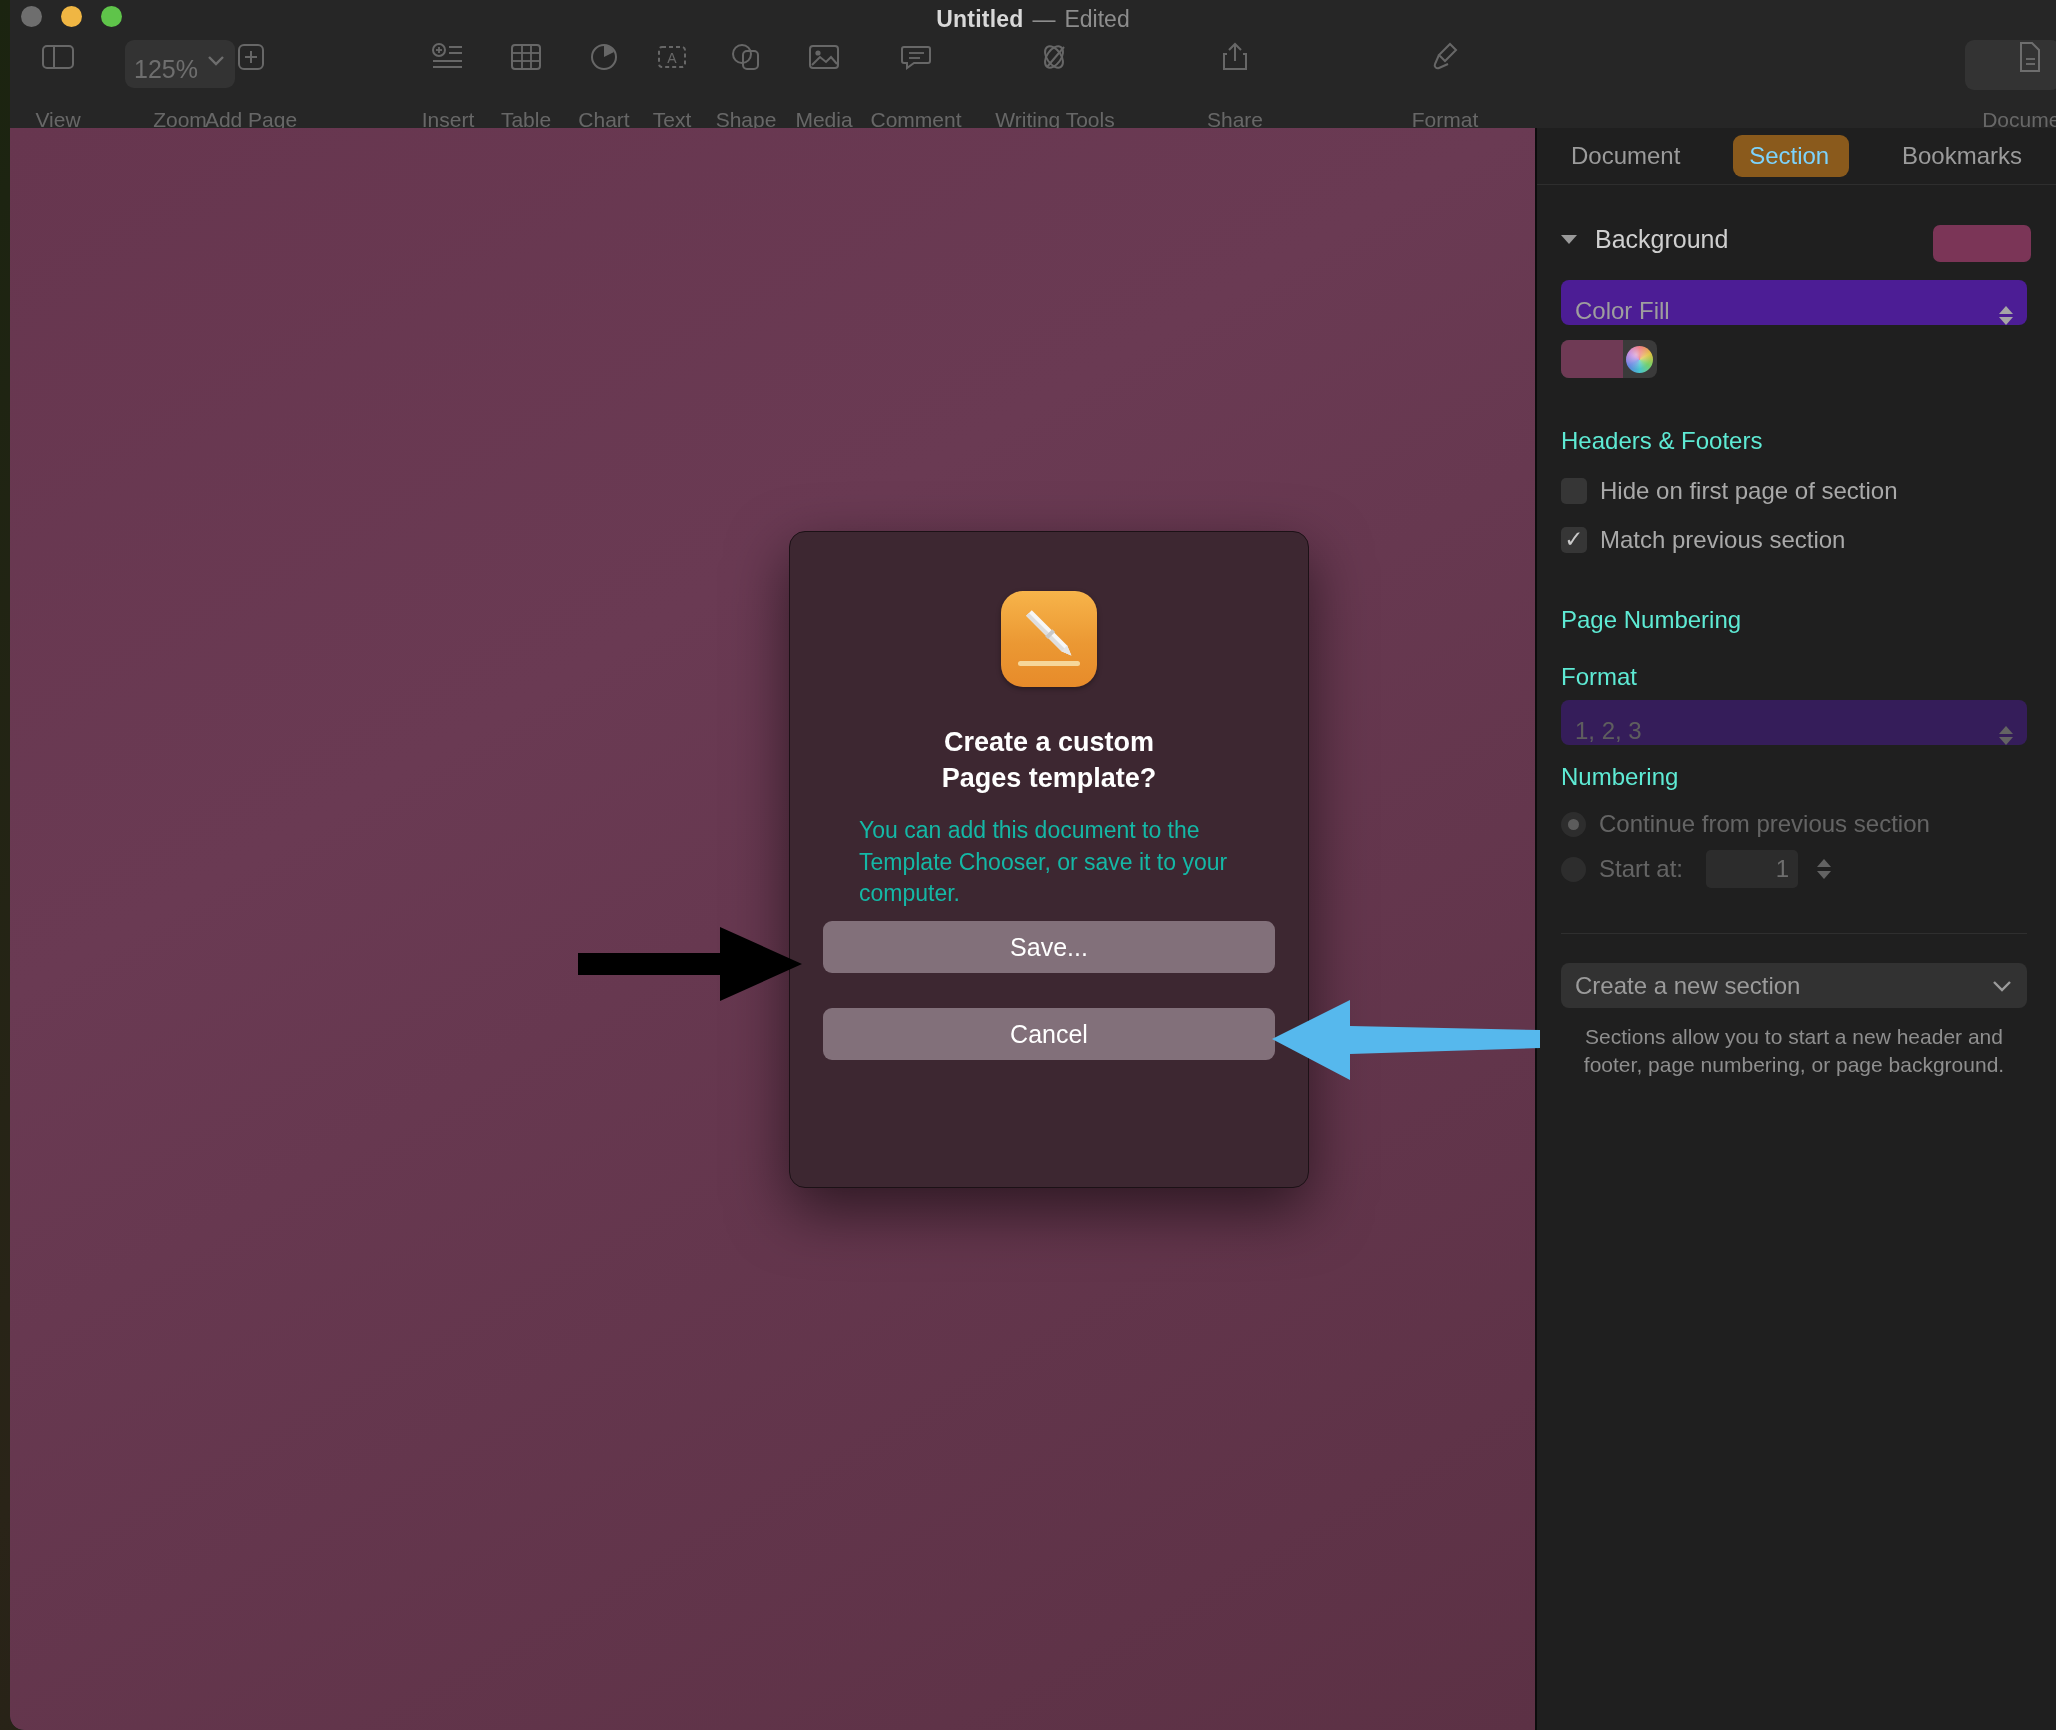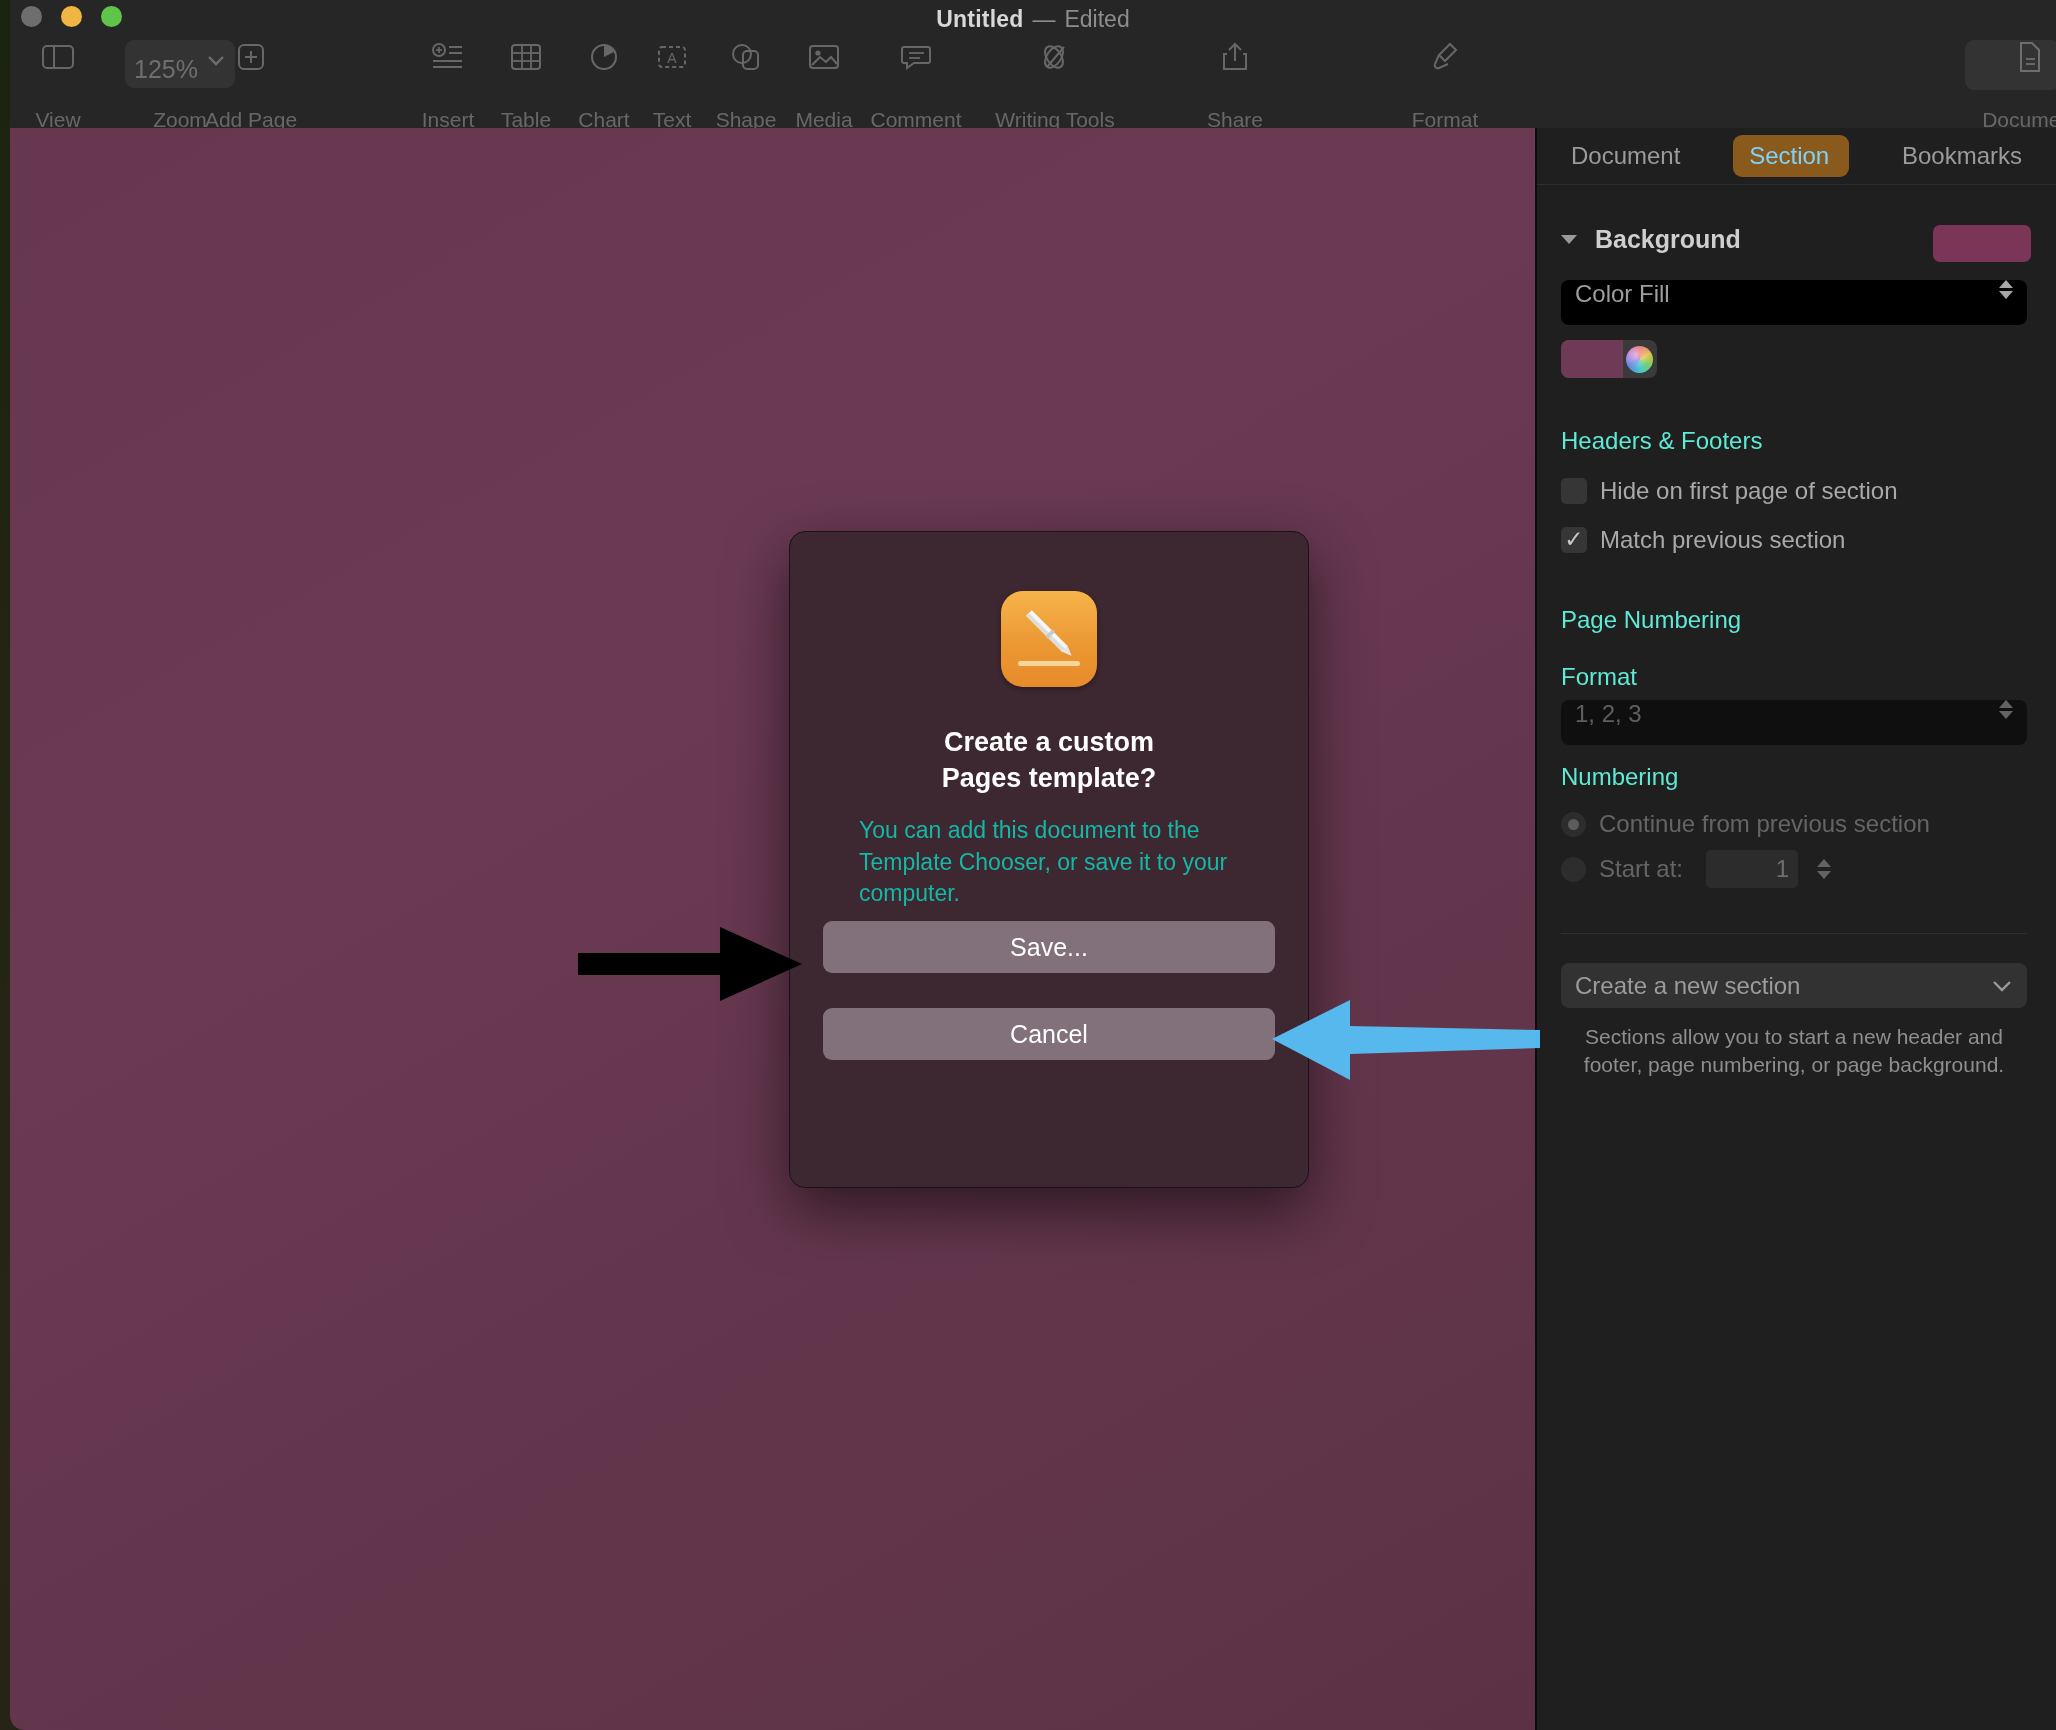--- a/index.html
+++ b/index.html
@@ -107,28 +107,28 @@
 
   .insp-body { position: absolute; left: 0; top: 57px; width: 519px; }
   .row { position: absolute; }
 
   .chev-down {
     width: 0; height: 0;
     border-left: 8px solid transparent;
     border-right: 8px solid transparent;
     border-top: 9px solid #9a9a9a;
   }
-  .sec-title { color: #cfcfcf; font-size: 25px; font-weight: bold; }
+  .sec-title { color: #cfcfcf; font-size: 25px; font-weight: normal; }
   .color-chip {
     width: 98px; height: 37px; border-radius: 7px;
     background: #7b3557;
   }
   .select {
-    width: 466px; height: 45px; background: #000000; border-radius: 8px;
-    display: flex; align-items: flex-start; box-sizing: border-box;
+    width: 466px; height: 45px; background: #4c1d95; border-radius: 8px;
+    display: flex; align-items: flex-end; box-sizing: border-box;
     padding: 0 14px;
     color: #9e9e9e; font-size: 24px;
   }
   .select .updown {
     margin-left: auto; display: flex; flex-direction: column;
     align-items: center; gap: 3px;
   }
   .tri-up {
     width:0;height:0;border-left:7px solid transparent;border-right:7px solid transparent;
     border-bottom:8px solid #a6a6a6;

